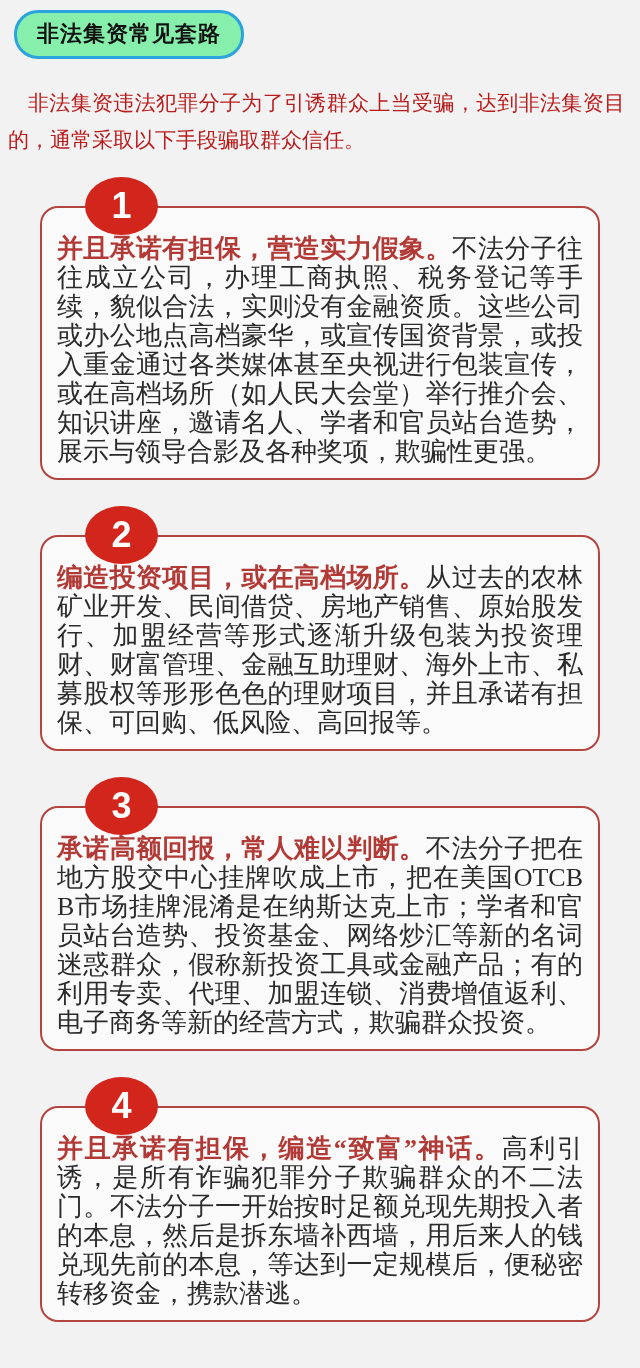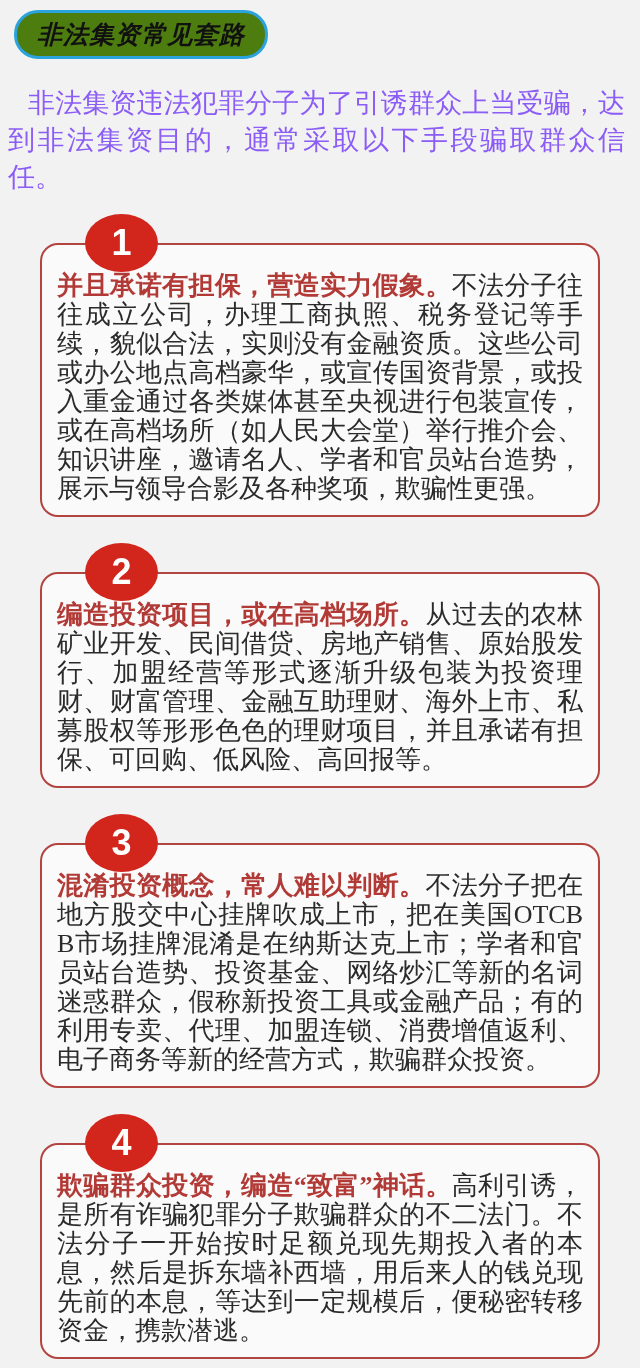--- a/index.html
+++ b/index.html
@@ -15,39 +15,38 @@
   body{
     width:640px;height:1368px;overflow:hidden;
     background:var(--page-bg);
     font-family:"Liberation Serif","DejaVu Serif",serif;
     color:#2b2b2b;
   }
   .title-pill{
     display:inline-block;
     margin:10px 0 0 14px;
     padding:5px 20px 6px;
-    background:#4d7c0f;
+    background:#86efac;
     border:3px solid var(--title-blue);
     border-radius:24px;
     font-family:"Liberation Sans","DejaVu Sans",sans-serif;
     font-weight:bold;
-    font-size:25px;
+    font-size:22px;
     line-height:32px;
     color:#111;
     letter-spacing:1px;
-    font-style:italic;
   }
   .intro{
     margin:26px 15px 0 8px;
-    font-size:27px;
+    font-size:21px;
     line-height:37px;
     text-indent:20px;
     text-align:justify;
     text-justify:inter-character;
-    color:#8b5cf6;
+    color:#b91c1c;
   }
   .section{margin:18px 40px 0;}
   .section + .section{margin-top:26px;}
   .num-badge{
     position:relative;
     z-index:2;
     margin-left:45px;
     margin-bottom:-29px;
     width:73px;height:58px;
     background:var(--accent-red);
@@ -95,22 +94,22 @@
 <section class="section">
   <div class="num-badge">2</div>
   <div class="sec-box">
     <p class="sec-text"><span class="lead">编造投资项目，或在高档场所。</span><span>从过去的农林矿业开发、民间借贷、房地产销售、原始股发行、加盟经营等形式逐渐升级包装为投资理财、财富管理、金融互助理财、海外上市、私募股权等形形色色的理财项目，并且承诺有担保、可回购、低风险、高回报等。</span></p>
   </div>
 </section>
 
 <section class="section">
   <div class="num-badge">3</div>
   <div class="sec-box">
-    <p class="sec-text"><span class="lead">混淆投资概念，常人难以判断。</span><span>不法分子把在地方股交中心挂牌吹成上市，把在美国OTCBB市场挂牌混淆是在纳斯达克上市；学者和官员站台造势、投资基金、网络炒汇等新的名词迷惑群众，假称新投资工具或金融产品；有的利用专卖、代理、加盟连锁、消费增值返利、电子商务等新的经营方式，欺骗群众投资。</span></p>
+    <p class="sec-text"><span class="lead">承诺高额回报，常人难以判断。</span><span>不法分子把在地方股交中心挂牌吹成上市，把在美国OTCBB市场挂牌混淆是在纳斯达克上市；学者和官员站台造势、投资基金、网络炒汇等新的名词迷惑群众，假称新投资工具或金融产品；有的利用专卖、代理、加盟连锁、消费增值返利、电子商务等新的经营方式，欺骗群众投资。</span></p>
   </div>
 </section>
 
 <section class="section">
   <div class="num-badge">4</div>
   <div class="sec-box">
-    <p class="sec-text"><span class="lead">欺骗群众投资，编造“致富”神话。</span><span>高利引诱，是所有诈骗犯罪分子欺骗群众的不二法门。不法分子一开始按时足额兑现先期投入者的本息，然后是拆东墙补西墙，用后来人的钱兑现先前的本息，等达到一定规模后，便秘密转移资金，携款潜逃。</span></p>
+    <p class="sec-text"><span class="lead">并且承诺有担保，编造“致富”神话。</span><span>高利引诱，是所有诈骗犯罪分子欺骗群众的不二法门。不法分子一开始按时足额兑现先期投入者的本息，然后是拆东墙补西墙，用后来人的钱兑现先前的本息，等达到一定规模后，便秘密转移资金，携款潜逃。</span></p>
   </div>
 </section>
 
 </body></html>

